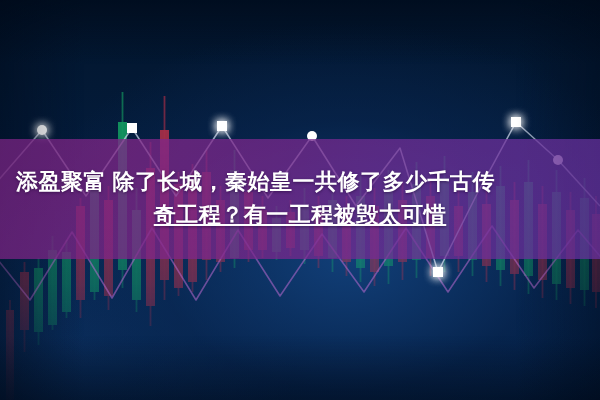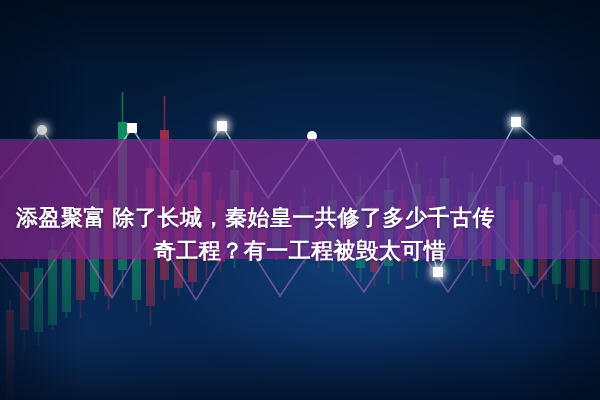--- a/index.html
+++ b/index.html
@@ -61,33 +61,32 @@
     left: 0;
     top: 139px;
     width: 600px;
     height: 120px;
     display: flex;
     flex-direction: column;
     align-items: center;
     justify-content: center;
     gap: 8px;
     text-align: center;
-    margin-top: 36px;
   }
   .hl-line {
     color: #ffffff;
     font-size: 22px;
     font-weight: bold;
     letter-spacing: 0.5px;
     line-height: 1.12;
     white-space: nowrap;
     text-shadow: 0 1px 3px rgba(28,0,48,0.55);
   }
   #hl-line-1 { align-self: flex-start; margin-left: 16px; }
-  #hl-line-2 { align-self: center; }
+  #hl-line-2 { align-self: center; text-decoration: underline; }
 </style>
 </head>
 <body>
 
 <div id="stage">
 
   <div id="bg-base" class="layer"></div>
 
   <svg class="layer" id="chart-svg" viewBox="0 0 600 400" width="600" height="400">
     <defs>

